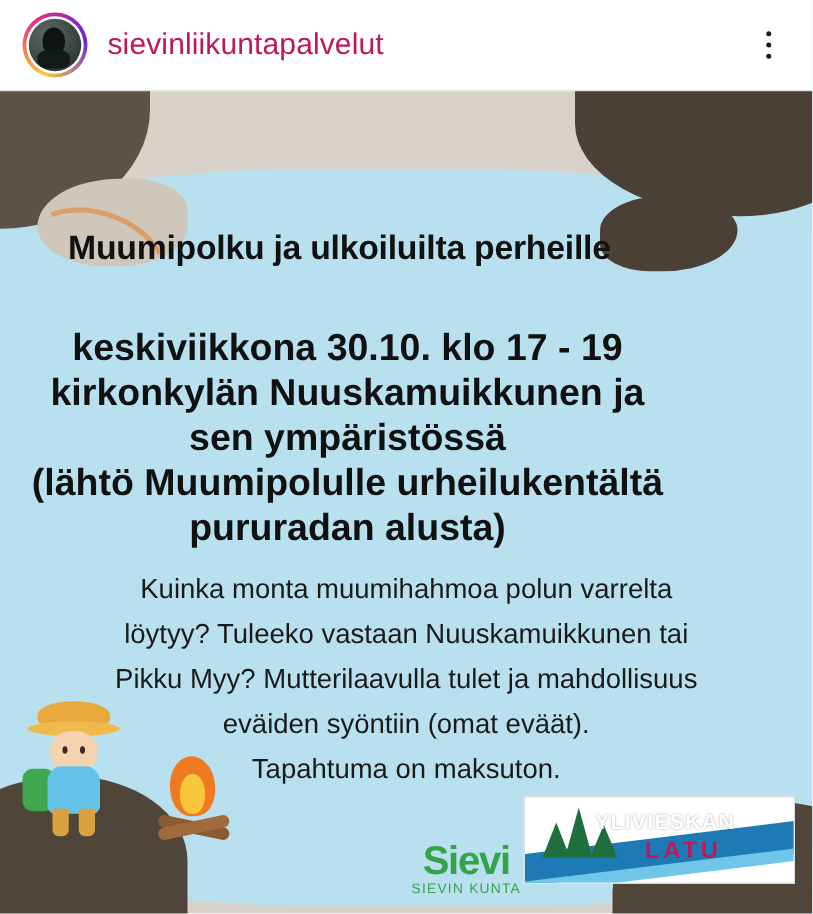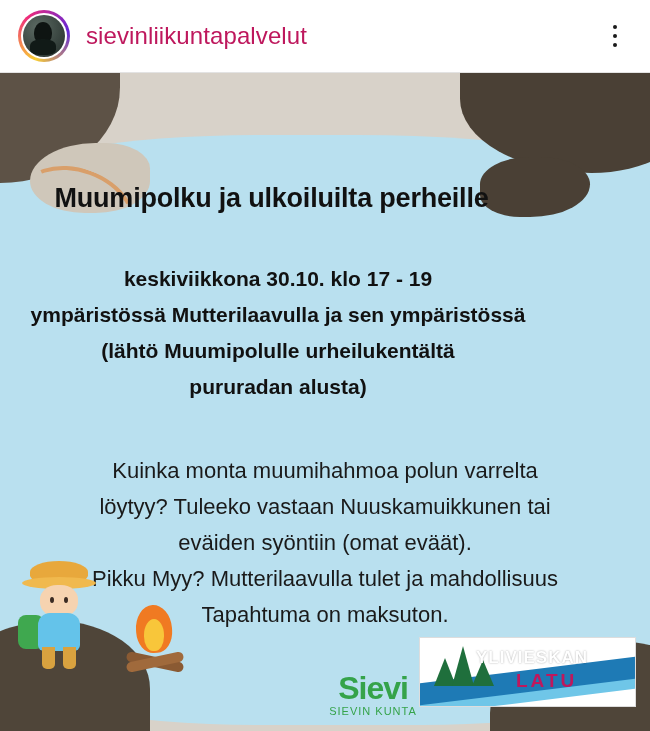--- a/index.html
+++ b/index.html
@@ -231,21 +231,21 @@
     top: 110px;
     width: 543px;
     font-size: 27px;
     font-weight: bold;
     letter-spacing: -0.2px;
   }
   .subblock {
     position: absolute;
     top: 188px;
     width: 556px;
-    font-size: 21px;
+    font-size: 30px;
     font-weight: bold;
     line-height: 36px;
     padding: 0 23px;
     box-sizing: border-box;
   }
   .body-block {
     position: absolute;
     top: 380px;
     width: 650px;
     font-size: 22px;
@@ -484,29 +484,29 @@
     <div class="blob tr2"></div>
     <div class="blob bl"></div>
     <div class="blob br"></div>
     <div class="swoosh"></div>
     <div class="swoosh2"></div>
 
     <div class="poster-text">
       <div class="title">Muumipolku ja ulkoiluilta perheille</div>
       <div class="subblock">
         <div>keskiviikkona 30.10. klo 17 - 19</div>
-        <div>ympäristössä Mutterilaavulla ja sen ympäristössä</div>
+        <div>kirkonkylän Nuuskamuikkunen ja sen ympäristössä</div>
         <div>(lähtö Muumipolulle urheilukentältä</div>
         <div>pururadan alusta)</div>
       </div>
       <div class="body-block">
         <div>Kuinka monta muumihahmoa polun varrelta</div>
         <div>löytyy? Tuleeko vastaan Nuuskamuikkunen tai</div>
+        <div>Pikku Myy? Mutterilaavulla tulet ja mahdollisuus</div>
         <div>eväiden syöntiin (omat eväät).</div>
-        <div>Pikku Myy? Mutterilaavulla tulet ja mahdollisuus</div>
         <div>Tapahtuma on maksuton.</div>
       </div>
     </div>
 
     <div class="hiker">
       <div class="hat"></div>
       <div class="hat-brim"></div>
       <div class="face"></div>
       <div class="eye-l"></div>
       <div class="eye-r"></div>

